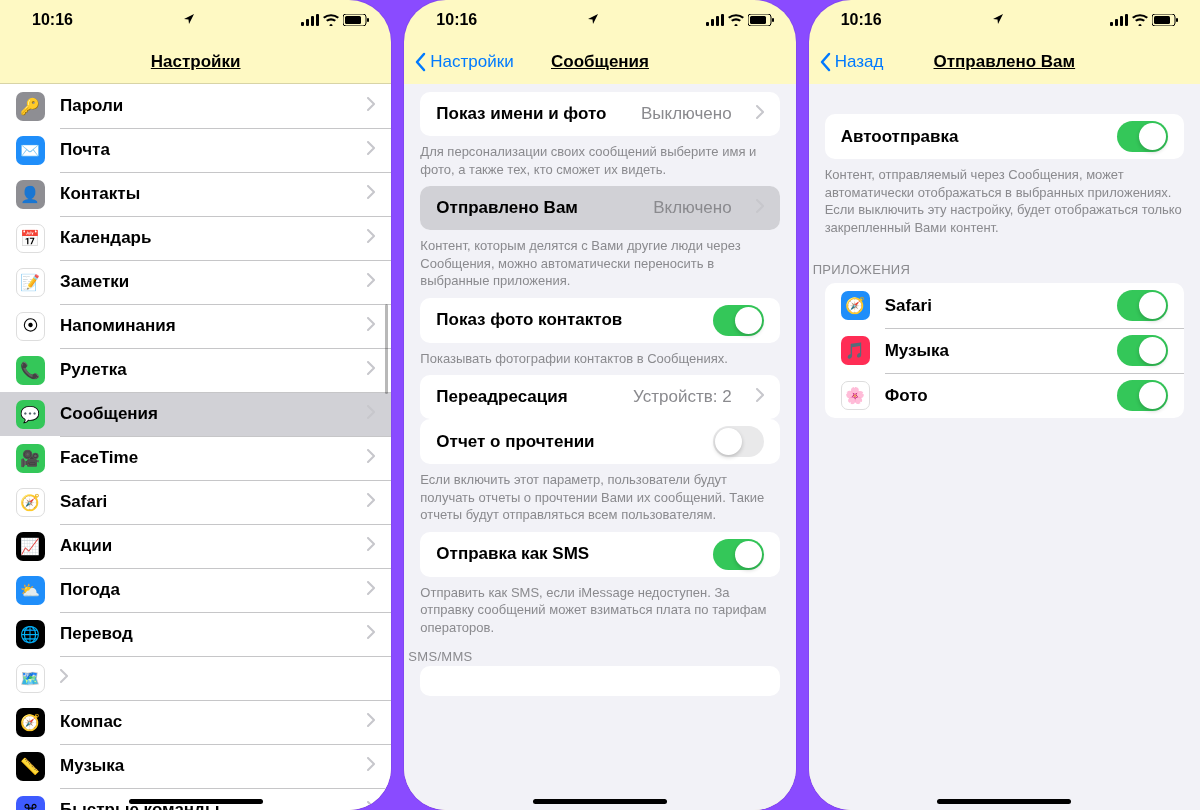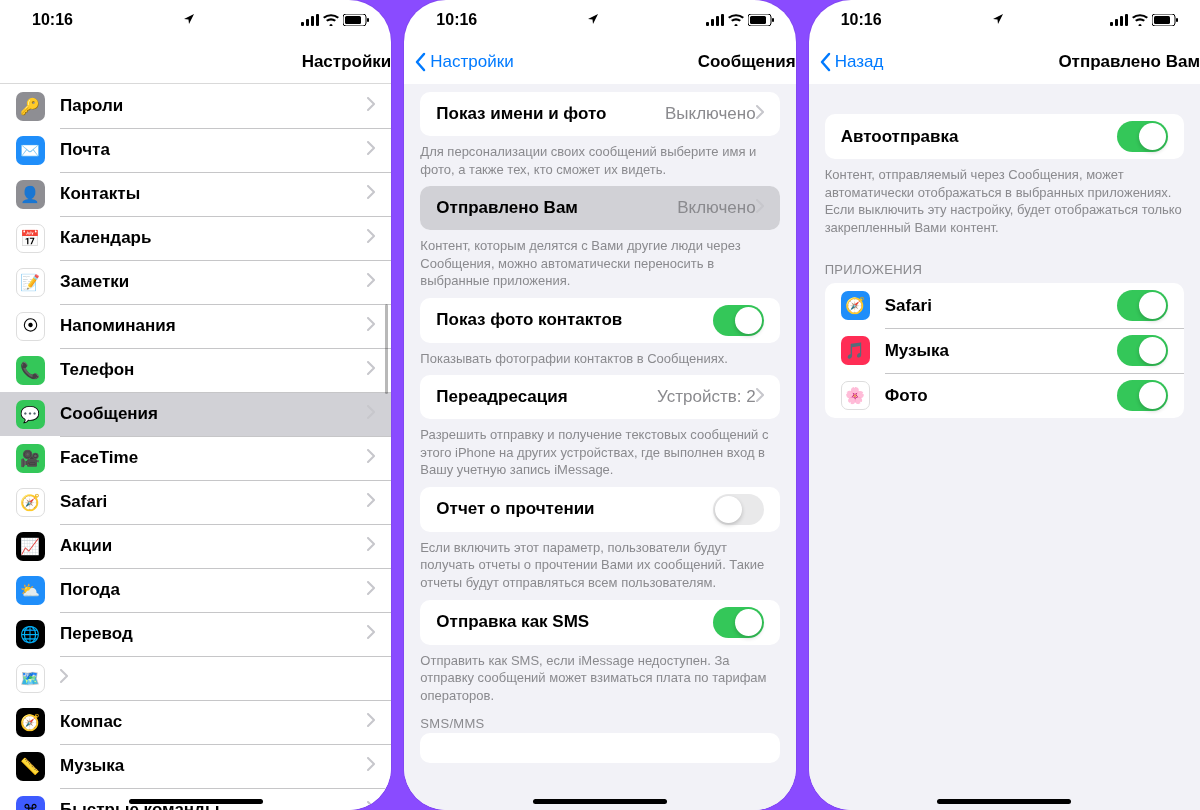--- a/index.html
+++ b/index.html
@@ -1,40 +1,40 @@
 <!DOCTYPE html>
 <html><head>
 <meta charset="utf-8">
 <style>
   * { margin:0; padding:0; box-sizing:border-box; font-family:-apple-system,"SF Pro Text","Helvetica Neue",Arial,sans-serif; -webkit-font-smoothing:antialiased; }
   body { background:#8a4bff; width:1200px; height:810px; overflow:hidden; }
   .wrap { display:flex; gap:13px; padding:0; }
-  .phone { width:392px; height:810px; background:#ffffff; border-radius:42px; overflow:hidden; position:relative; box-shadow:0 0 0 1px rgba(0,0,0,.05); }
+  .phone { width:392px; height:810px; background:#fef9c3; border-radius:42px; overflow:hidden; position:relative; box-shadow:0 0 0 1px rgba(0,0,0,.05); }
   .phone:first-child{border-radius:0 42px 42px 0;}
   .phone:last-child{border-radius:42px 0 0 42px;}
   .status { height:40px; display:flex; align-items:center; justify-content:space-between; padding:0 22px 0 32px; font-size:16px; font-weight:600; }
   .status .right { display:flex; align-items:center; gap:4px; }
   .sig svg,.wifi svg,.bat svg{display:block;}
-  .navbar { height:44px; display:flex; align-items:center; justify-content:flex-end; position:relative; border-bottom:0.5px solid rgba(0,0,0,.15); }
+  .navbar { height:44px; display:flex; align-items:center; justify-content:center; position:relative; border-bottom:0.5px solid rgba(0,0,0,.15);text-decoration:underline; }
   .navbar.noborder{border-bottom:none;}
   .navbar .title { font-size:17px; font-weight:600; }
   .navbar .back { position:absolute; left:10px; display:flex; align-items:center; color:#007aff; font-size:17px; }
   .navbar .back svg{margin-right:4px;}
   .content { height:calc(100% - 84px); overflow:hidden; background:#f2f2f7; }
   .content.white{background:#fff;}
   .list { background:#fff; margin:0; }
   .cell { display:flex; align-items:center; min-height:44px; padding:7px 16px 7px 16px; position:relative; }
   .cell + .cell::before{content:"";position:absolute;left:60px;right:0;top:0;height:0.5px;background:#c6c6c8;}
   .cell.sel { background:#d1d1d6; }
   .appicon { width:29px; height:29px; border-radius:7px; margin-right:15px; flex:0 0 29px; display:flex; align-items:center; justify-content:center; font-size:16px;}
   .cell .label { flex:1; font-size:17px; color:#000;font-weight:bold; }
-  .cell .value { font-size:17px; color:#8a8a8e; margin-right:0;}
+  .cell .value { font-size:17px; color:#8a8a8e; margin-right:24px;}
   .chev { color:#c7c7cc; }
   .footer-note { padding:7px 16px 8px; font-size:13px; color:#8a8a8e; line-height:1.35; }
-  .header-note { padding:18px 16px 6px; font-size:13px; color:#8a8a8e; text-transform:uppercase; letter-spacing:.3px;}
+  .header-note { padding:18px 4px 6px; font-size:13px; color:#8a8a8e; text-transform:uppercase; letter-spacing:.3px;}
   .group { background:#fff; border-radius:10px; margin:0 16px 0; overflow:hidden; }
   .group.first{margin-top:30px;}
   .toggle { width:51px; height:31px; border-radius:16px; position:relative; }
   .toggle.on{background:#34c759;}
   .toggle.off{background:#e9e9ea;}
   .toggle .knob{width:27px;height:27px;border-radius:50%;background:#fff;position:absolute;top:2px;box-shadow:0 2px 4px rgba(0,0,0,.2);}
   .toggle.on .knob{right:2px;}
   .toggle.off .knob{left:2px;}
   .home-ind{position:absolute;bottom:6px;left:50%;transform:translateX(-50%);width:134px;height:5px;background:#000;border-radius:3px;}
   .scroll-ind{position:absolute;right:3px;width:3px;background:#000;opacity:.28;border-radius:2px;}
@@ -117,21 +117,21 @@
           </div>
           <div class="cell">
             <span class="appicon" style="background:#ffffff;border:0.5px solid #ddd">⦿</span>
   <span class="label">Напоминания</span>
   <span class="chev"><svg width="8" height="14">
                 <path d="M1 1 L7 7 L1 13" stroke="#c7c7cc" stroke-width="2" fill="none" stroke-linecap="round"></path>
               </svg></span>
           </div>
           <div class="cell">
             <span class="appicon" style="background:#34c759;border:none">📞</span>
-  <span class="label">Телефон</span>
+  <span class="label">Рулетка</span>
   <span class="chev"><svg width="8" height="14">
                 <path d="M1 1 L7 7 L1 13" stroke="#c7c7cc" stroke-width="2" fill="none" stroke-linecap="round"></path>
               </svg></span>
           </div>
           <div class="cell sel">
             <span class="appicon" style="background:#34c759;border:none">💬</span>
   <span class="label">Сообщения</span>
   <span class="chev"><svg width="8" height="14">
                 <path d="M1 1 L7 7 L1 13" stroke="#c7c7cc" stroke-width="2" fill="none" stroke-linecap="round"></path>
               </svg></span>
@@ -278,21 +278,20 @@
 
     <div class="group">
       <div class="cell noicon">
         <span class="label">Переадресация</span>
         <span class="value">Устройств: 2</span>
         <span class="chev"><svg width="8" height="14">
                 <path d="M1 1 L7 7 L1 13" stroke="#c7c7cc" stroke-width="2" fill="none" stroke-linecap="round"></path>
               </svg></span>
       </div>
     </div>
-    <div class="footer-note">Разрешить отправку и получение текстовых сообщений с этого iPhone на других устройствах, где выполнен вход в Вашу учетную запись iMessage.</div>
 
     <div class="group">
       <div class="cell noicon">
         <span class="label">Отчет о прочтении</span>
         <span class="toggle off">
               <span class="knob"></span>
             </span>
       </div>
     </div>
     <div class="footer-note">Если включить этот параметр, пользователи будут получать отчеты о прочтении Вами их сообщений. Такие отчеты будут отправляться всем пользователям.</div>

